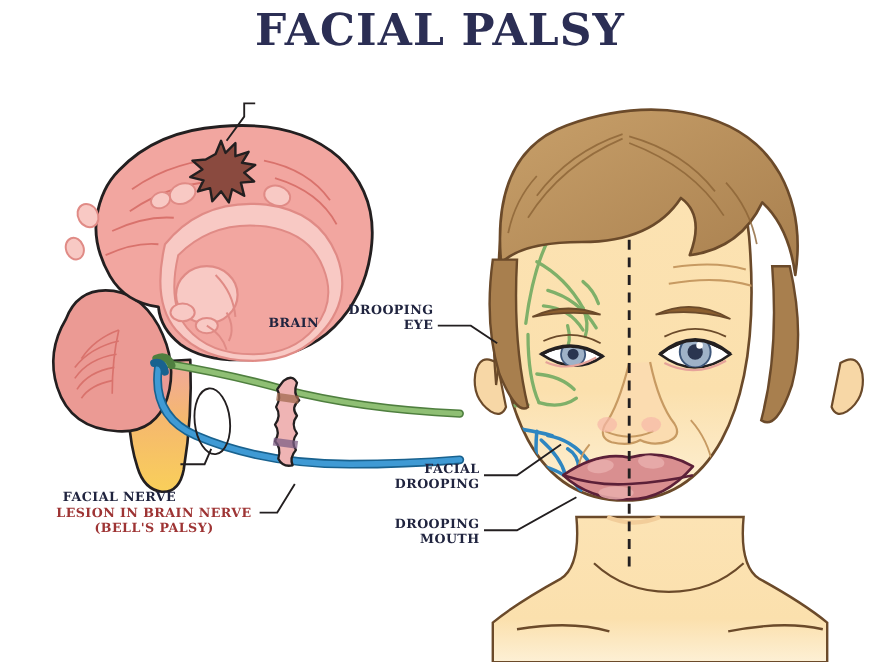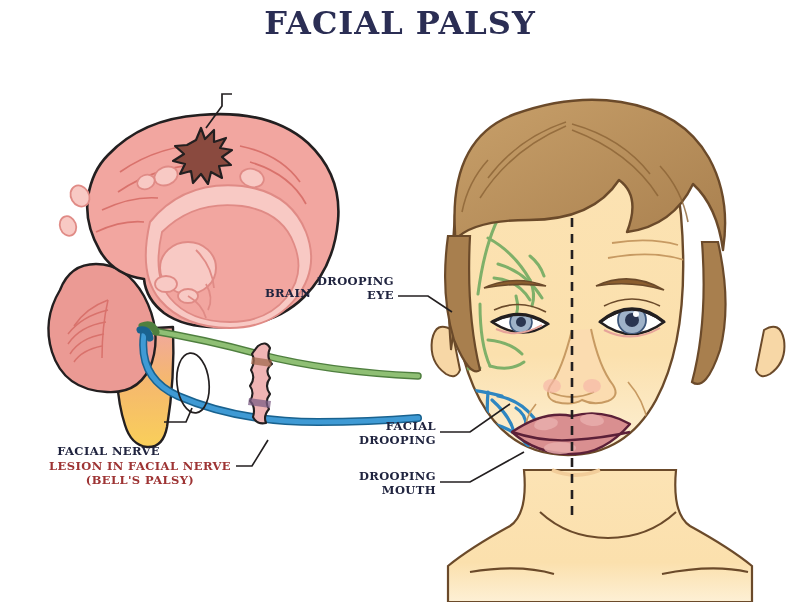--- a/index.html
+++ b/index.html
@@ -13,39 +13,39 @@
   }
   #stage{position:relative;width:800px;height:602px;}
   svg.fig{position:absolute;left:0;top:0;width:800px;height:602px;}
 
   .title{
     position:absolute;
     left:0;top:4px;width:800px;
     text-align:center;
     font-family:"DejaVu Serif", serif;
     font-weight:bold;
-    font-size:32px;
+    font-size:40px;
     letter-spacing:1px;
     color:#2b2e54;
   }
 
   .lbl{
     position:absolute;
     font-family:"DejaVu Serif", serif;
     font-weight:bold;
     font-size:11.5px;
     letter-spacing:.4px;
     line-height:14px;
     color:#20243f;
     white-space:pre-line;
   }
   .lbl.red{color:#9e3434;}
   .lbl.r{text-align:right;}
   .lbl.c{text-align:center;}
-  .lbl.l{text-align:left;margin-left:21px;}
+  .lbl.l{text-align:left;}
 </style>
 </head>
 <body>
 
 <div id="stage">
 
   <div class="title">FACIAL PALSY</div>
 
   <svg class="fig" viewBox="0 0 800 602">
     <defs>
@@ -282,21 +282,21 @@
   </svg>
 
 
   <div class="lbl l" style="left:244px;top:286px;width:90px;">BRAIN</div>
 
   <div class="lbl r" style="left:294px;top:274px;width:100px;">DROOPING
 EYE</div>
 
   <div class="lbl r" style="left:38px;top:415px;width:122px;margin-top:29px;">FACIAL NERVE</div>
 
-  <div class="lbl red c" style="left:48px;top:459px;width:184px;">LESION IN FACIAL NERVE
+  <div class="lbl red c" style="left:48px;top:459px;width:184px;">LESION IN BRAIN NERVE
 (BELL'S PALSY)</div>
 
   <div class="lbl r" style="left:336px;top:419px;width:100px;">FACIAL
 DROOPING</div>
 
   <div class="lbl r" style="left:336px;top:469px;width:100px;">DROOPING
 MOUTH</div>
 
 </div>
 

